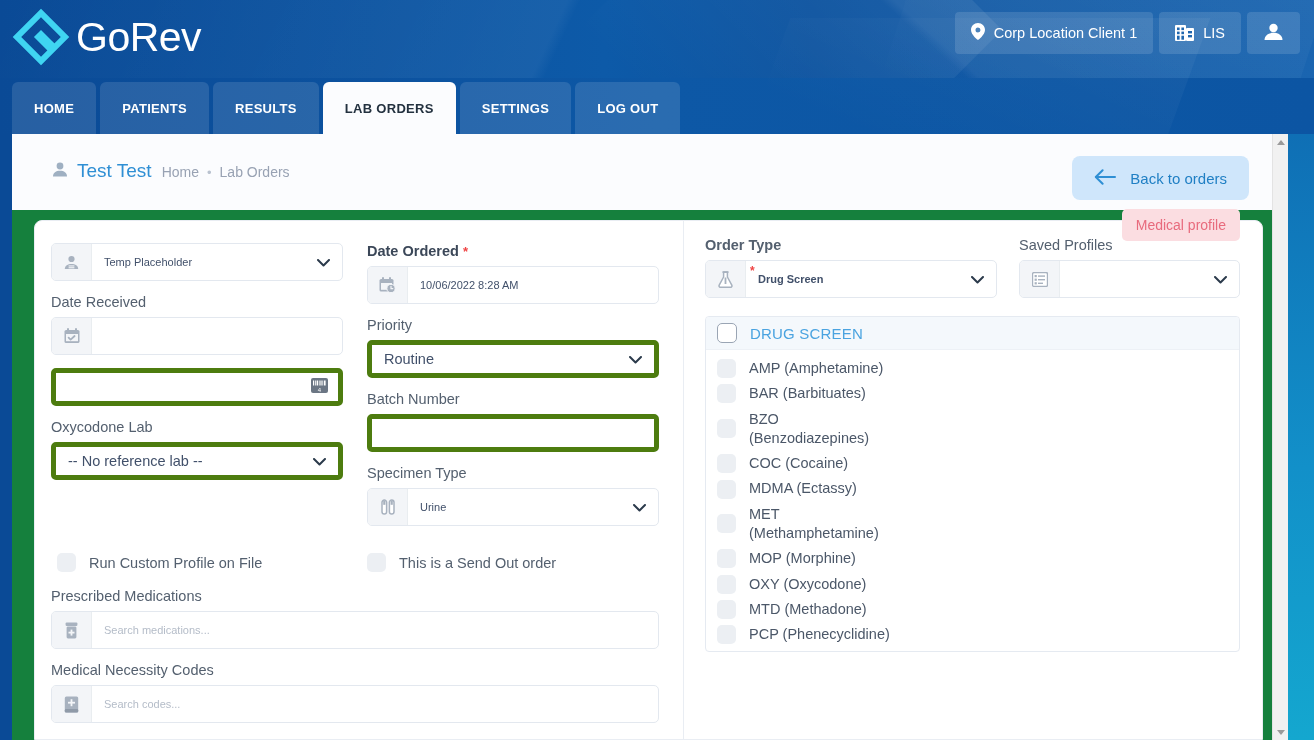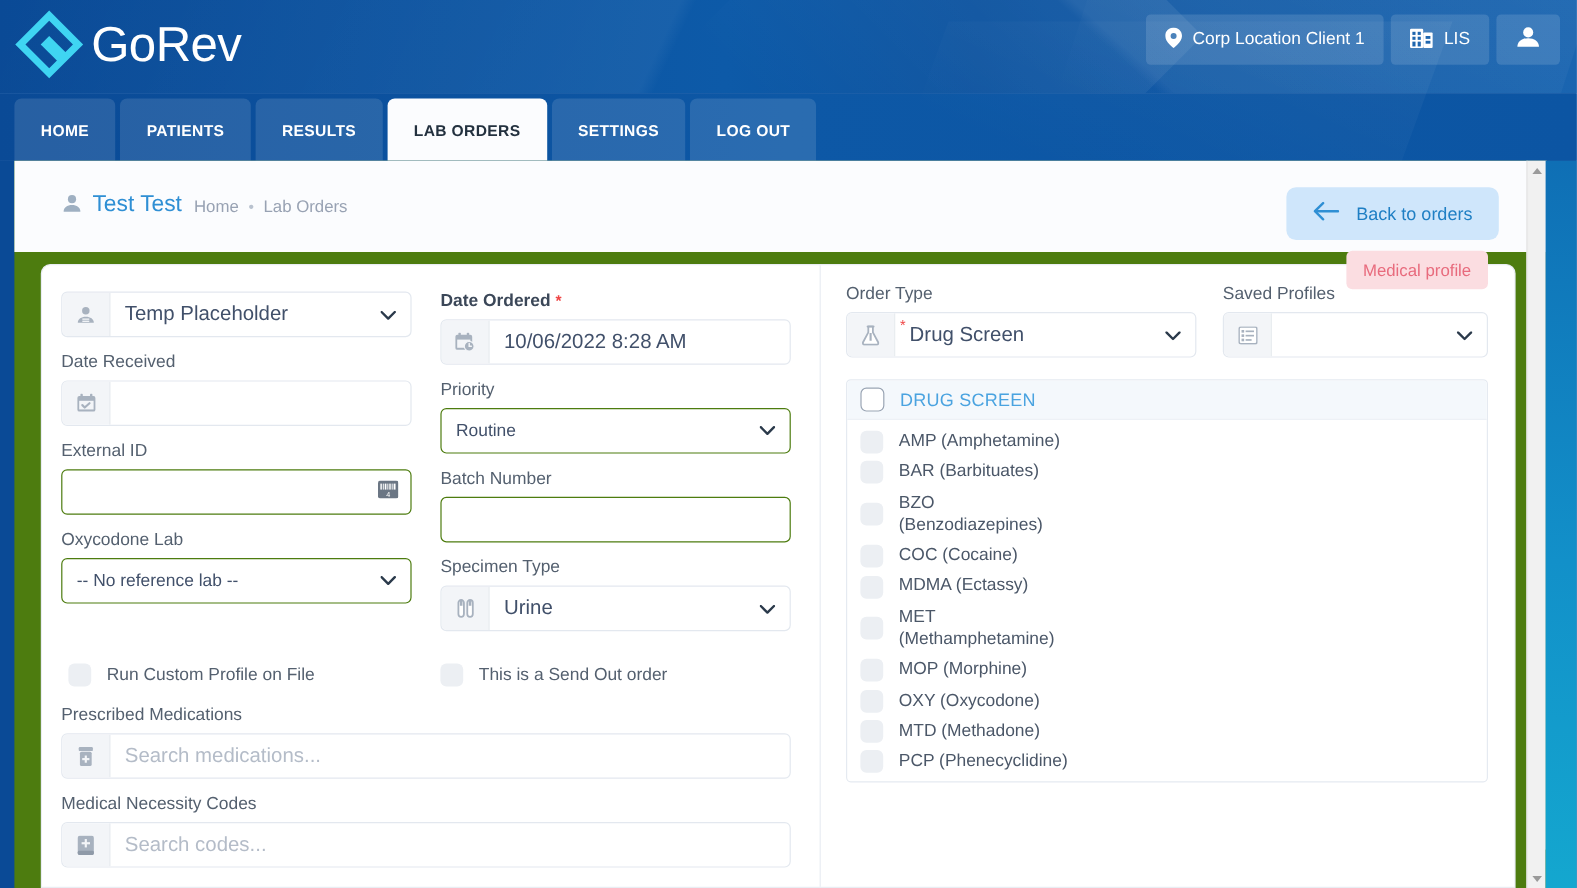--- a/index.html
+++ b/index.html
@@ -59,21 +59,21 @@
   .tab {
     background:rgba(255,255,255,.12);
     border-radius:6px 6px 0 0;
     color:#ffffff; font-weight:bold; font-size:13px; letter-spacing:.3px;
     height:52px; display:flex; align-items:center; padding:0 22px; cursor:pointer;
   }
   .tab.active { background:#fbfcfe; color:#23313f; }
 
   
   .page { position:absolute; top:134px; left:0; width:1314px; height:606px; background:#0a4a96; }
-  .content { position:absolute; left:12px; top:0; width:1277px; height:606px; background:#4d7c0f; }
+  .content { position:absolute; left:12px; top:0; width:1277px; height:606px; background:#15803d; }
   .rightbar { position:absolute; right:0; top:0; width:26px; height:606px;
     background:linear-gradient(180deg,#0f6fb5 0%, #1290c9 55%, #14a7cf 100%); }
 
   
   .pagescroll { position:absolute; right:26px; top:0; width:16px; height:606px; background:#f1f1f1; border-left:1px solid #e3e3e3; }
   .pagescroll .thumb { position:absolute; left:1px; top:14px; width:14px; height:560px; background:#f1f1f1; }
   .sb-arrow { position:absolute; left:0; width:16px; height:16px; display:flex; align-items:center; justify-content:center; }
   .sb-arrow.up { top:0; } .sb-arrow.down { bottom:0; }
   .sb-arrow i { border-left:4px solid transparent; border-right:4px solid transparent; display:block; }
   .sb-arrow.up i { border-bottom:5px solid #9a9a9a; }
@@ -102,34 +102,34 @@
   
   .fgrid { display:flex; gap:24px; }
   .fcolA { width:292px; } .fcolB { width:292px; }
   label.fl { display:block; font-size:14.5px; color:#54606f; margin:0 0 7px 0; }
   label.fl.bold { font-weight:bold; color:#3b4758; }
   .req { color:#ef4444; font-size:13px; }
   .field { margin-bottom:13px; }
 
   .ig { display:flex; height:38px; border:1px solid #e3e8ef; border-radius:5px; background:#fff; overflow:hidden; position:relative; }
   .ig .ad { width:40px; background:#f3f5f8; border-right:1px solid #e9edf0; display:flex; align-items:center; justify-content:center; }
-  .ig .ctl { flex:1; display:flex; align-items:center; padding:0 12px; font-size:17px; color:#41506a; position:relative; }
+  .ig .ctl { flex:1; display:flex; align-items:center; padding:0 12px; font-size:11px; color:#41506a; position:relative; }
   .ig .ctl.ph { color:#b4bcc8; }
   .caret { position:absolute; right:12px; top:50%; transform:translateY(-50%); }
-  .plain { height:38px; border:1px solid #4d7c0f; border-radius:5px; background:#fff; display:flex; align-items:center; padding:0 12px; font-size:14.5px; color:#41506a; position:relative; }
+  .plain { height:38px; border:5px solid #4d7c0f; border-radius:5px; background:#fff; display:flex; align-items:center; padding:0 12px; font-size:14.5px; color:#41506a; position:relative; }
   .starfloat { position:absolute; left:44px; top:3px; color:#ef4444; font-size:12px; }
 
   .checkrow { display:flex; gap:0; margin:14px 0 16px 0; }
   .ckitem { display:flex; align-items:center; gap:13px; font-size:14.5px; color:#54606f; cursor:pointer; }
   .ckitem.a { width:316px; padding-left:6px; }
   .ckbox { width:19px; height:19px; border-radius:5px; background:#eceff3; flex:0 0 auto; }
 
   
   .rtop { display:flex; gap:22px; align-items:flex-end; }
-  .rt-a { width:292px; } .rt-b { flex:1; position:relative; }
+  .rt-a { width:292px;font-weight:bold; } .rt-b { flex:1; position:relative; }
   .del-btn { position:absolute; right:0; top:-28px; background:#fbdde1; color:#e86b7d; font-size:14px;
     border-radius:5px; padding:8px 14px; cursor:pointer; }
 
   .listbox { margin-top:18px; border:1px solid #e5eaf1; border-radius:4px; height:336px; position:relative; background:#fff; overflow:hidden; }
   .lhead { height:33px; background:#f4f8fc; border-bottom:1px solid #edf1f6; display:flex; align-items:center; gap:13px; padding:0 11px; cursor:pointer; }
   .lhead .hb { width:20px; height:20px; border-radius:5px; border:1px solid #9aa5b4; background:#fff; flex:0 0 auto; }
   .lhead .ht { color:#4aa3e0; font-size:15px; letter-spacing:.2px; }
   .litems { padding:6px 0 0 0; }
   .li { display:flex; align-items:center; gap:13px; padding:3px 11px; font-size:14.5px; color:#4b5768; cursor:pointer; line-height:1.33; }
   .li .lb { width:19px; height:19px; border-radius:5px; background:#eceff3; flex:0 0 auto; }
@@ -281,21 +281,20 @@
                           <rect x="11" y="0" width="2" height="4" rx="1" fill="#a8b2bf"></rect>
                           <rect x="2" y="6" width="12" height="7.2" fill="#f3f5f8"></rect>
                           <path d="M4.6 9.6l2 2 4-3.6" fill="none" stroke="#a8b2bf" stroke-width="1.8" stroke-linecap="round" stroke-linejoin="round"></path>
                         </svg>
                     </div>
                     <div class="ctl"></div>
                   </div>
                 </div>
 
                 <div class="field">
-                  <label class="fl">External ID</label>
                   <div class="plain">
                     <span></span>
                     <span style="position:absolute;right:10px;top:50%;transform:translateY(-50%);">
                       <svg width="17" height="15" viewBox="0 0 17 15">
                           <rect x="0" y="0" width="17" height="15" rx="2" fill="#6b7684"></rect>
                           <g fill="#fff">
                             <rect x="2" y="2.5" width="1.2" height="5"></rect>
                             <rect x="4" y="2.5" width="0.8" height="5"></rect>
                             <rect x="5.6" y="2.5" width="1.4" height="5"></rect>
                             <rect x="7.8" y="2.5" width="0.8" height="5"></rect>

